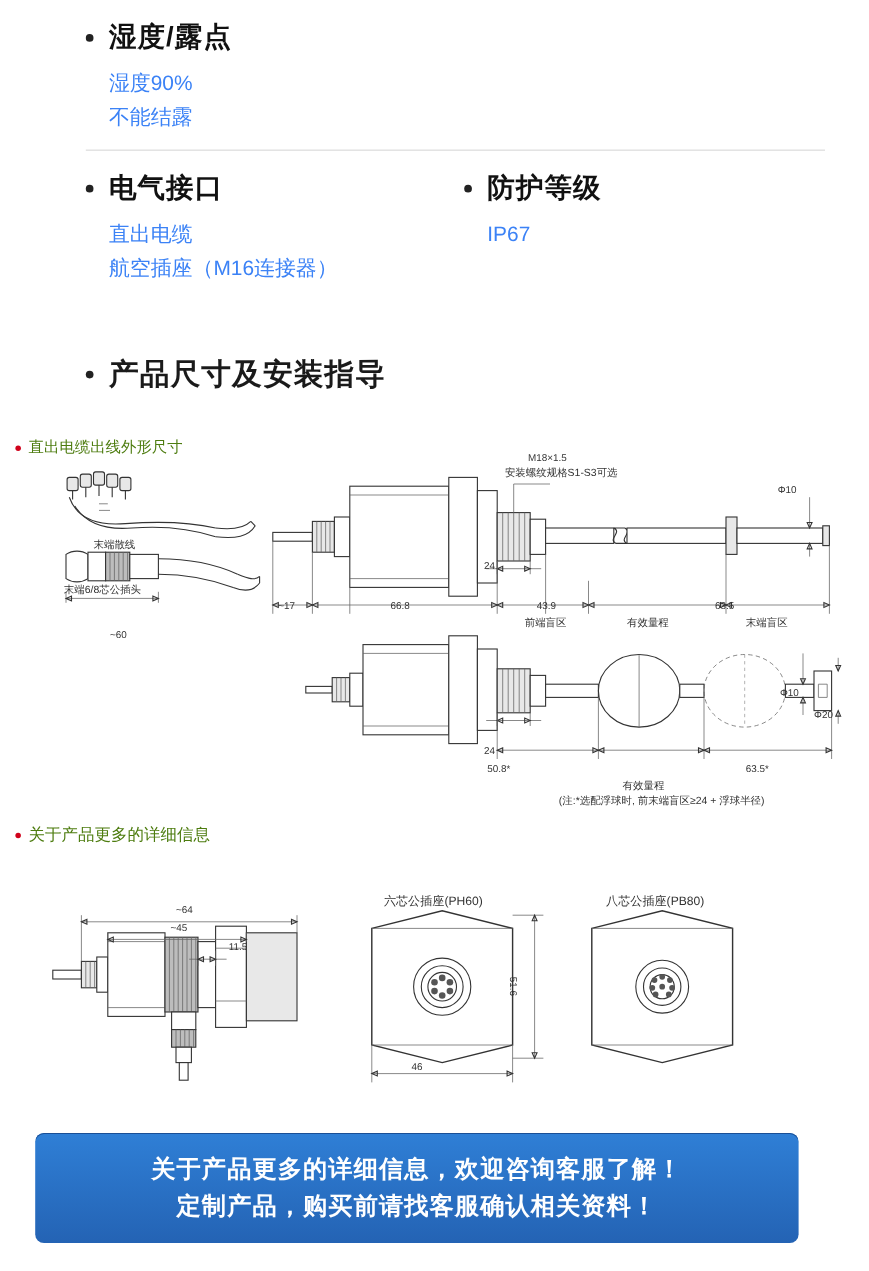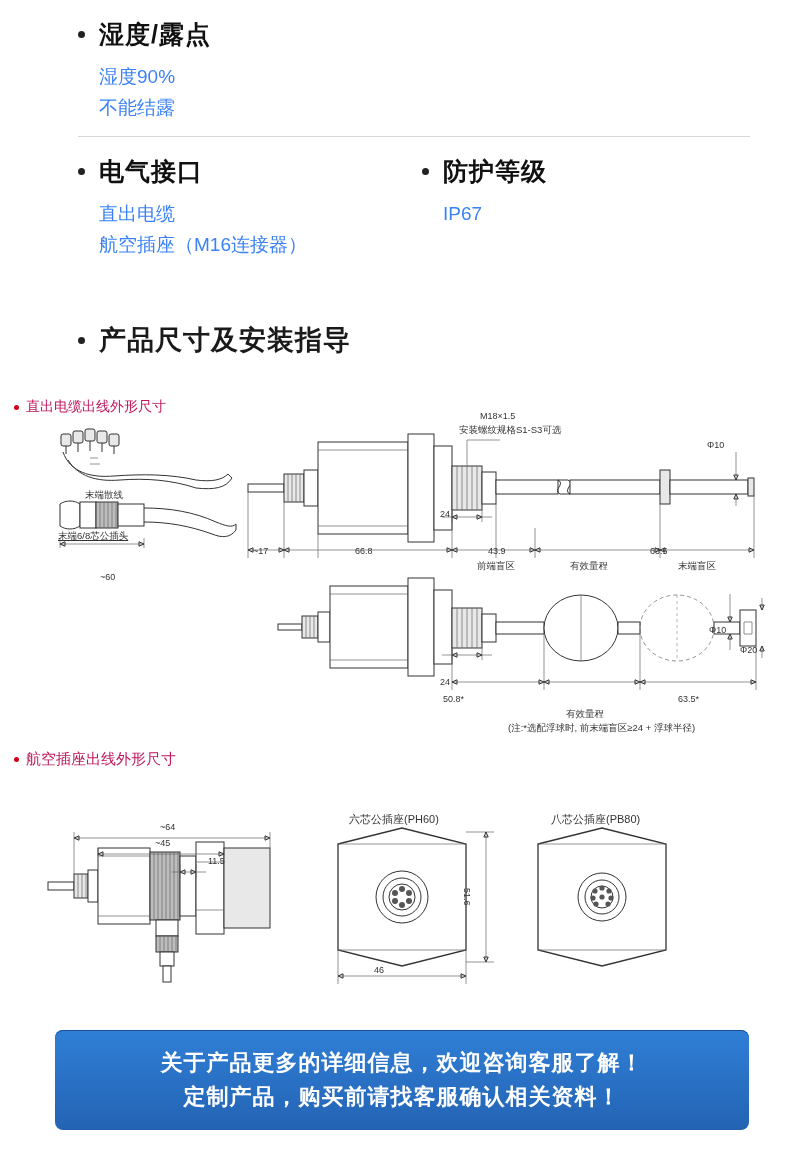--- a/index.html
+++ b/index.html
@@ -36,21 +36,21 @@
 
   
   .section-head {
     position:absolute; left:78px; top:322px;
     font-size:27px; font-weight:bold; letter-spacing:1px;
     display:flex; align-items:center;
   }
 
   
   .sub-head {
-    position:absolute; font-size:14px; color:#be185d;
+    position:absolute; font-size:14px; color:#4d7c0f;
     display:flex; align-items:center;
   }
   .sub-bullet {
     width:5px; height:5px; border-radius:50%; background:#d0021b;
     display:inline-block; margin-right:7px; flex:none;
   }
   .dwg { position:absolute; }
   .cap { position:absolute; font-size:9px; color:#333; white-space:nowrap; }
   .cap.cn { font-size:9.5px; }
 
@@ -59,21 +59,21 @@
   .ln2 { stroke:#333; stroke-width:1.3; fill:none; }
   .thin { stroke:#666; stroke-width:0.7; fill:none; }
   .dash { stroke:#666; stroke-width:0.7; fill:none; stroke-dasharray:4 3; }
   .dashthin { stroke:#888; stroke-width:0.6; fill:none; stroke-dasharray:3 3; }
   .fillgray { fill:#e8e8e8; stroke:#333; stroke-width:1; }
   .fillwhite { fill:#ffffff; stroke:#333; stroke-width:1; }
   .filldark { fill:#bdbdbd; stroke:#333; stroke-width:1; }
 
   
   .banner {
-    position:absolute; left:55px; top:1030px; width:694px; height:100px;
+    position:absolute; left:32px; top:1030px; width:694px; height:100px;
     background:linear-gradient(180deg,#2f7fd6 0%, #2463b4 100%);
     border-radius:8px;
     display:flex; flex-direction:column; align-items:center; justify-content:center;
     box-shadow:0 1px 0 #1a4f96 inset;
   }
   .banner-line {
     color:#ffffff; font-size:22px; font-weight:bold; letter-spacing:1px;
     line-height:1.55;
   }
 </style>
@@ -277,21 +277,21 @@
         <path class="ln" d="M514 264 l5 -2.2 v4.4 z" fill="#666" stroke="none"></path>
         <path class="ln" d="M610 264 l-5 -2.2 v4.4 z" fill="#666" stroke="none"></path>
         <path class="thin" d="M610 264 L726 264"></path>
         <path class="ln" d="M610 264 l5 -2.2 v4.4 z" fill="#666" stroke="none"></path>
         <path class="ln" d="M726 264 l-5 -2.2 v4.4 z" fill="#666" stroke="none"></path>
       </g>
     </svg>
   </div>
 
   <div class="cap cn" style="left:85px; top:489px;">末端散线</div>
-  <div class="cap cn" style="left:58px; top:530px;text-decoration:underline;">末端6/8芯公插头</div>
+  <div class="cap cn" style="left:58px; top:530px;">末端6/8芯公插头</div>
   <div class="cap" style="left:100px; top:572px;">~60</div>
 
   <div class="cap" style="left:480px; top:411px;">M18×1.5</div>
   <div class="cap cn" style="left:459px; top:424px;">安装螺纹规格S1-S3可选</div>
   <div class="cap" style="left:707px; top:440px;">Φ10</div>
   <div class="cap" style="left:440px; top:509px;">24</div>
   <div class="cap" style="left:253px; top:546px;">~17</div>
   <div class="cap" style="left:355px; top:546px;">66.8</div>
   <div class="cap" style="left:488px; top:546px;">43.9</div>
   <div class="cap cn" style="left:477px; top:560px;">前端盲区</div>
@@ -302,21 +302,21 @@
   <div class="cap" style="left:440px; top:677px;">24</div>
   <div class="cap" style="left:443px; top:694px;">50.8*</div>
   <div class="cap cn" style="left:566px; top:708px;">有效量程</div>
   <div class="cap" style="left:678px; top:694px;">63.5*</div>
   <div class="cap" style="left:709px; top:625px;">Φ10</div>
   <div class="cap" style="left:740px; top:645px;">Φ20</div>
   <div class="cap cn" style="left:508px; top:722px;">(注:*选配浮球时, 前末端盲区≥24 + 浮球半径)</div>
 
   <div class="sub-head" style="left:14px; top:750px; font-size:15px;">
     <span class="sub-bullet"></span>
-    <span>航空插座出线外形尺寸</span>
+    <span>关于产品更多的详细信息</span>
   </div>
 
   <div class="dwg" style="left:30px; top:786px;">
     <svg width="700" height="220" viewBox="0 0 700 220">
 
       <g>
 
         <rect class="fillwhite" x="18" y="96" width="26" height="8"></rect>
 
         <rect class="fillgray" x="44" y="88" width="14" height="24"></rect>

